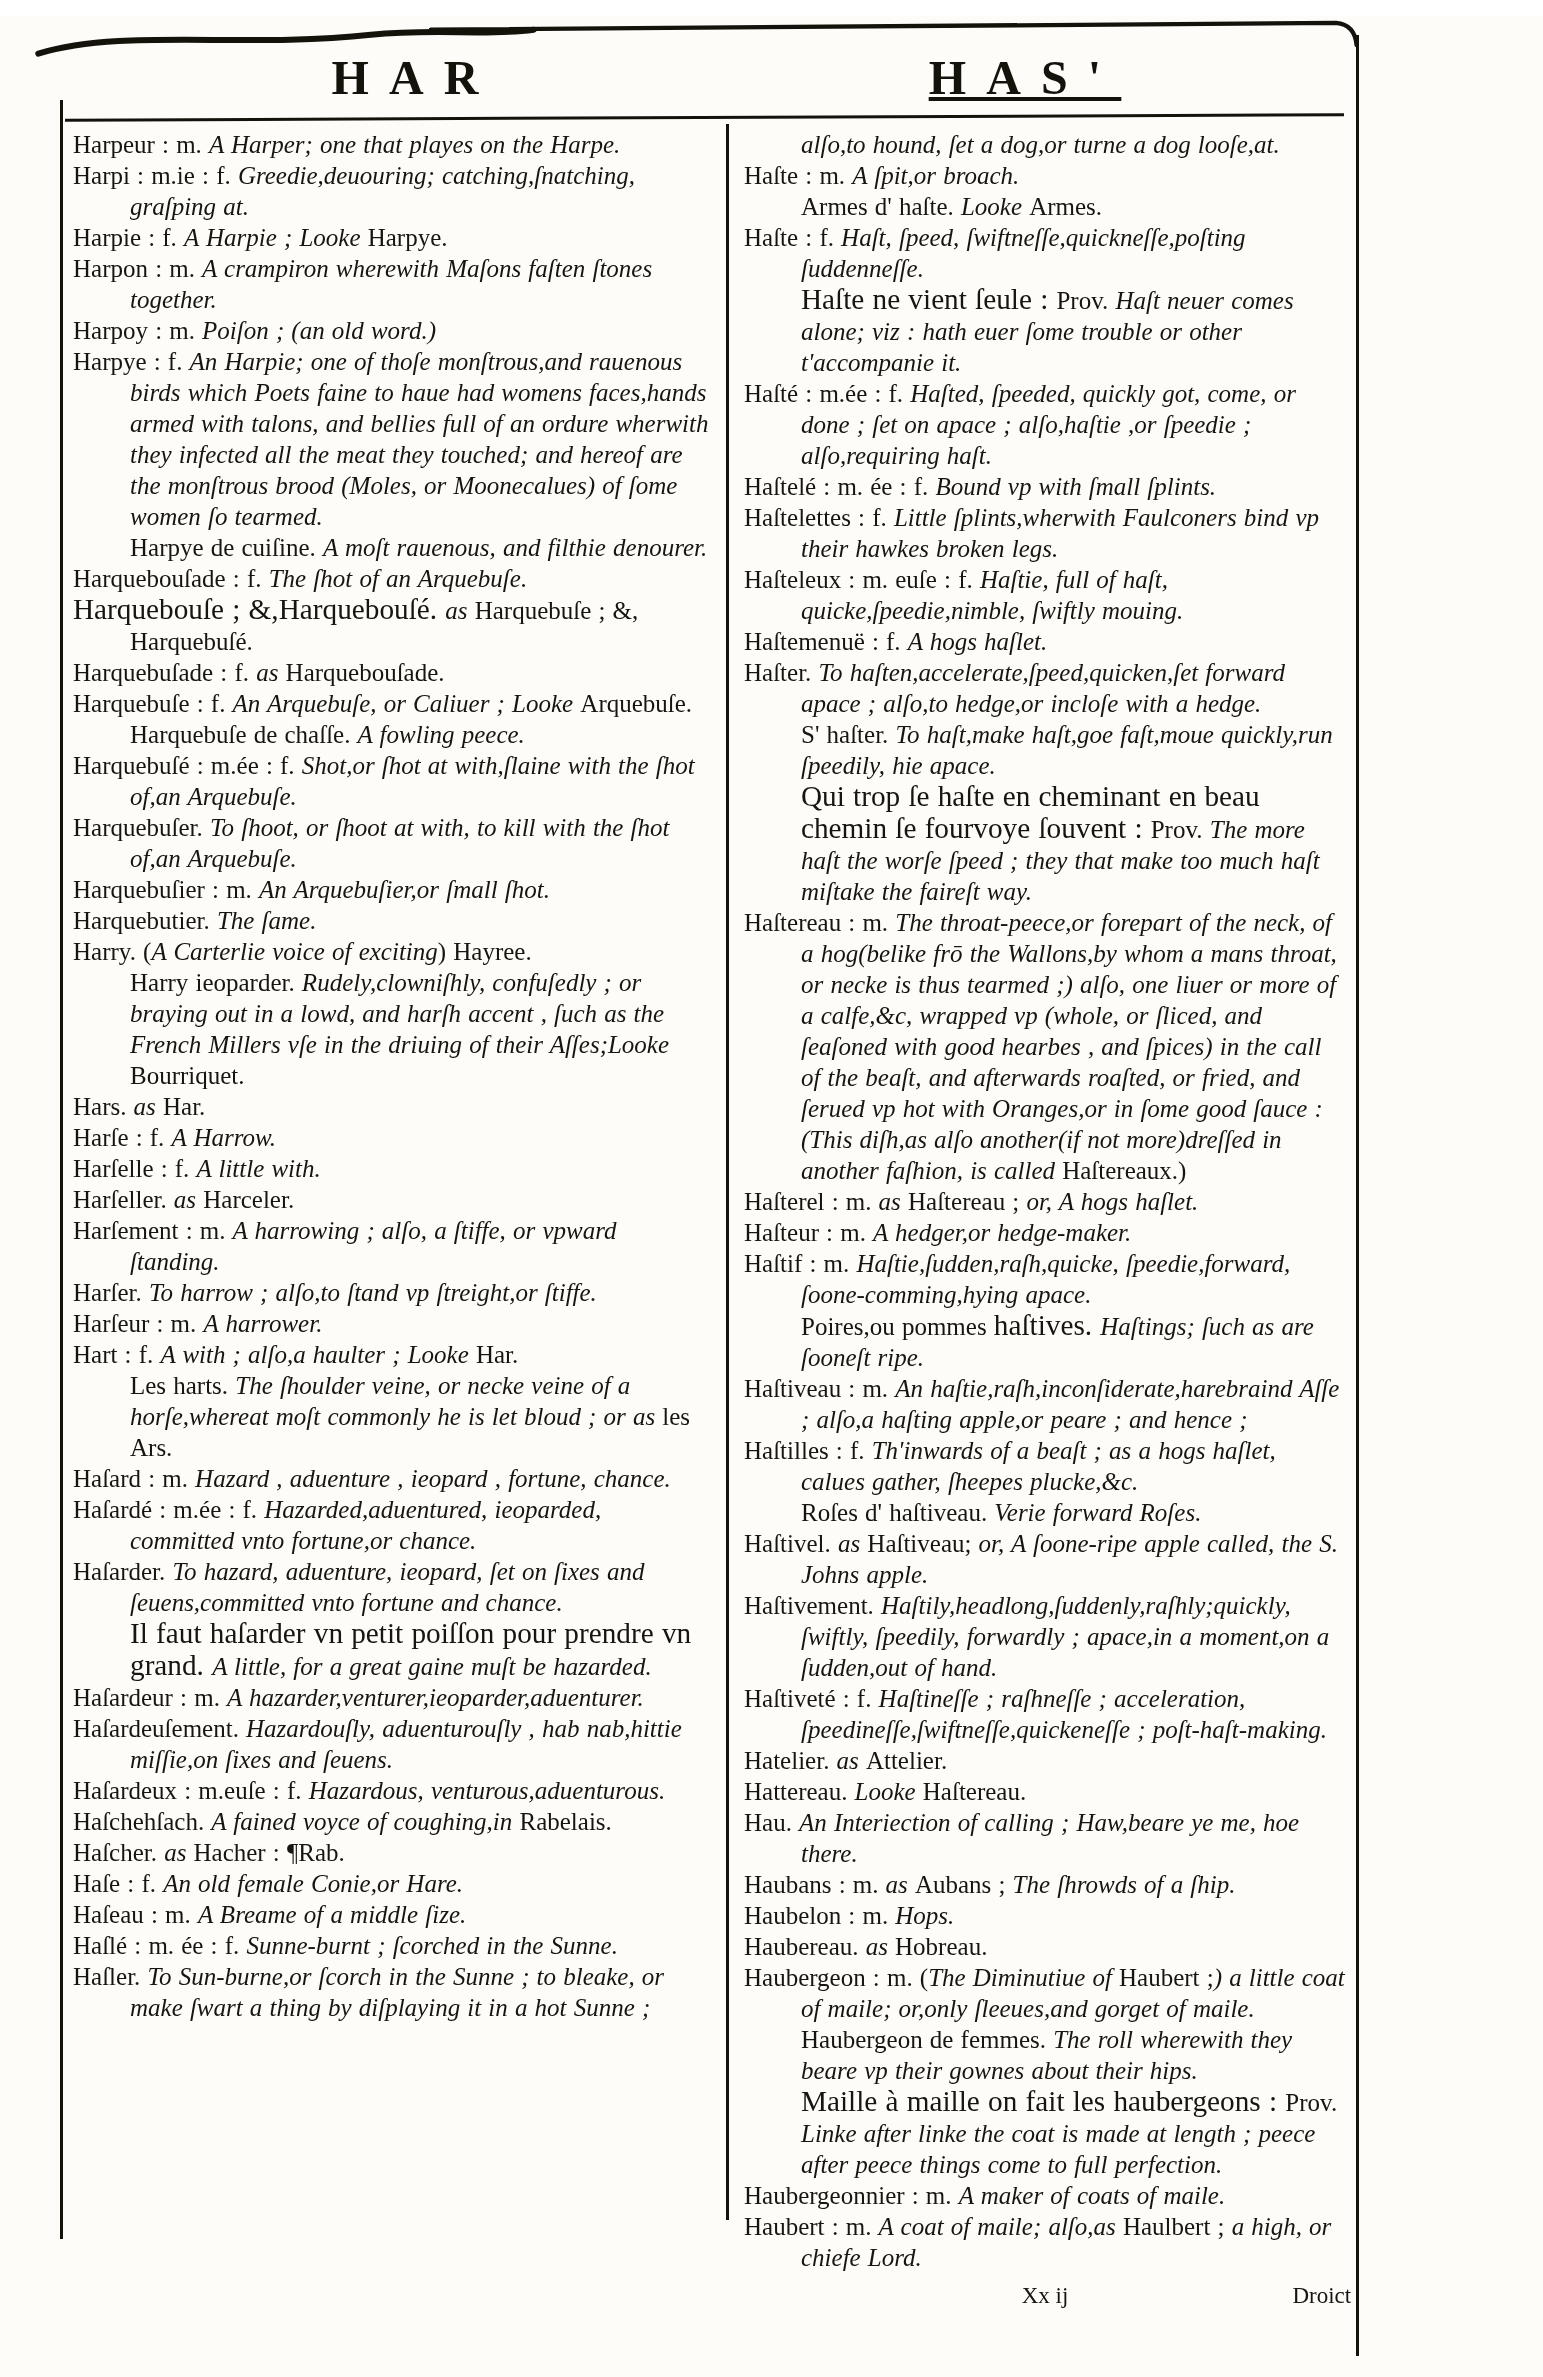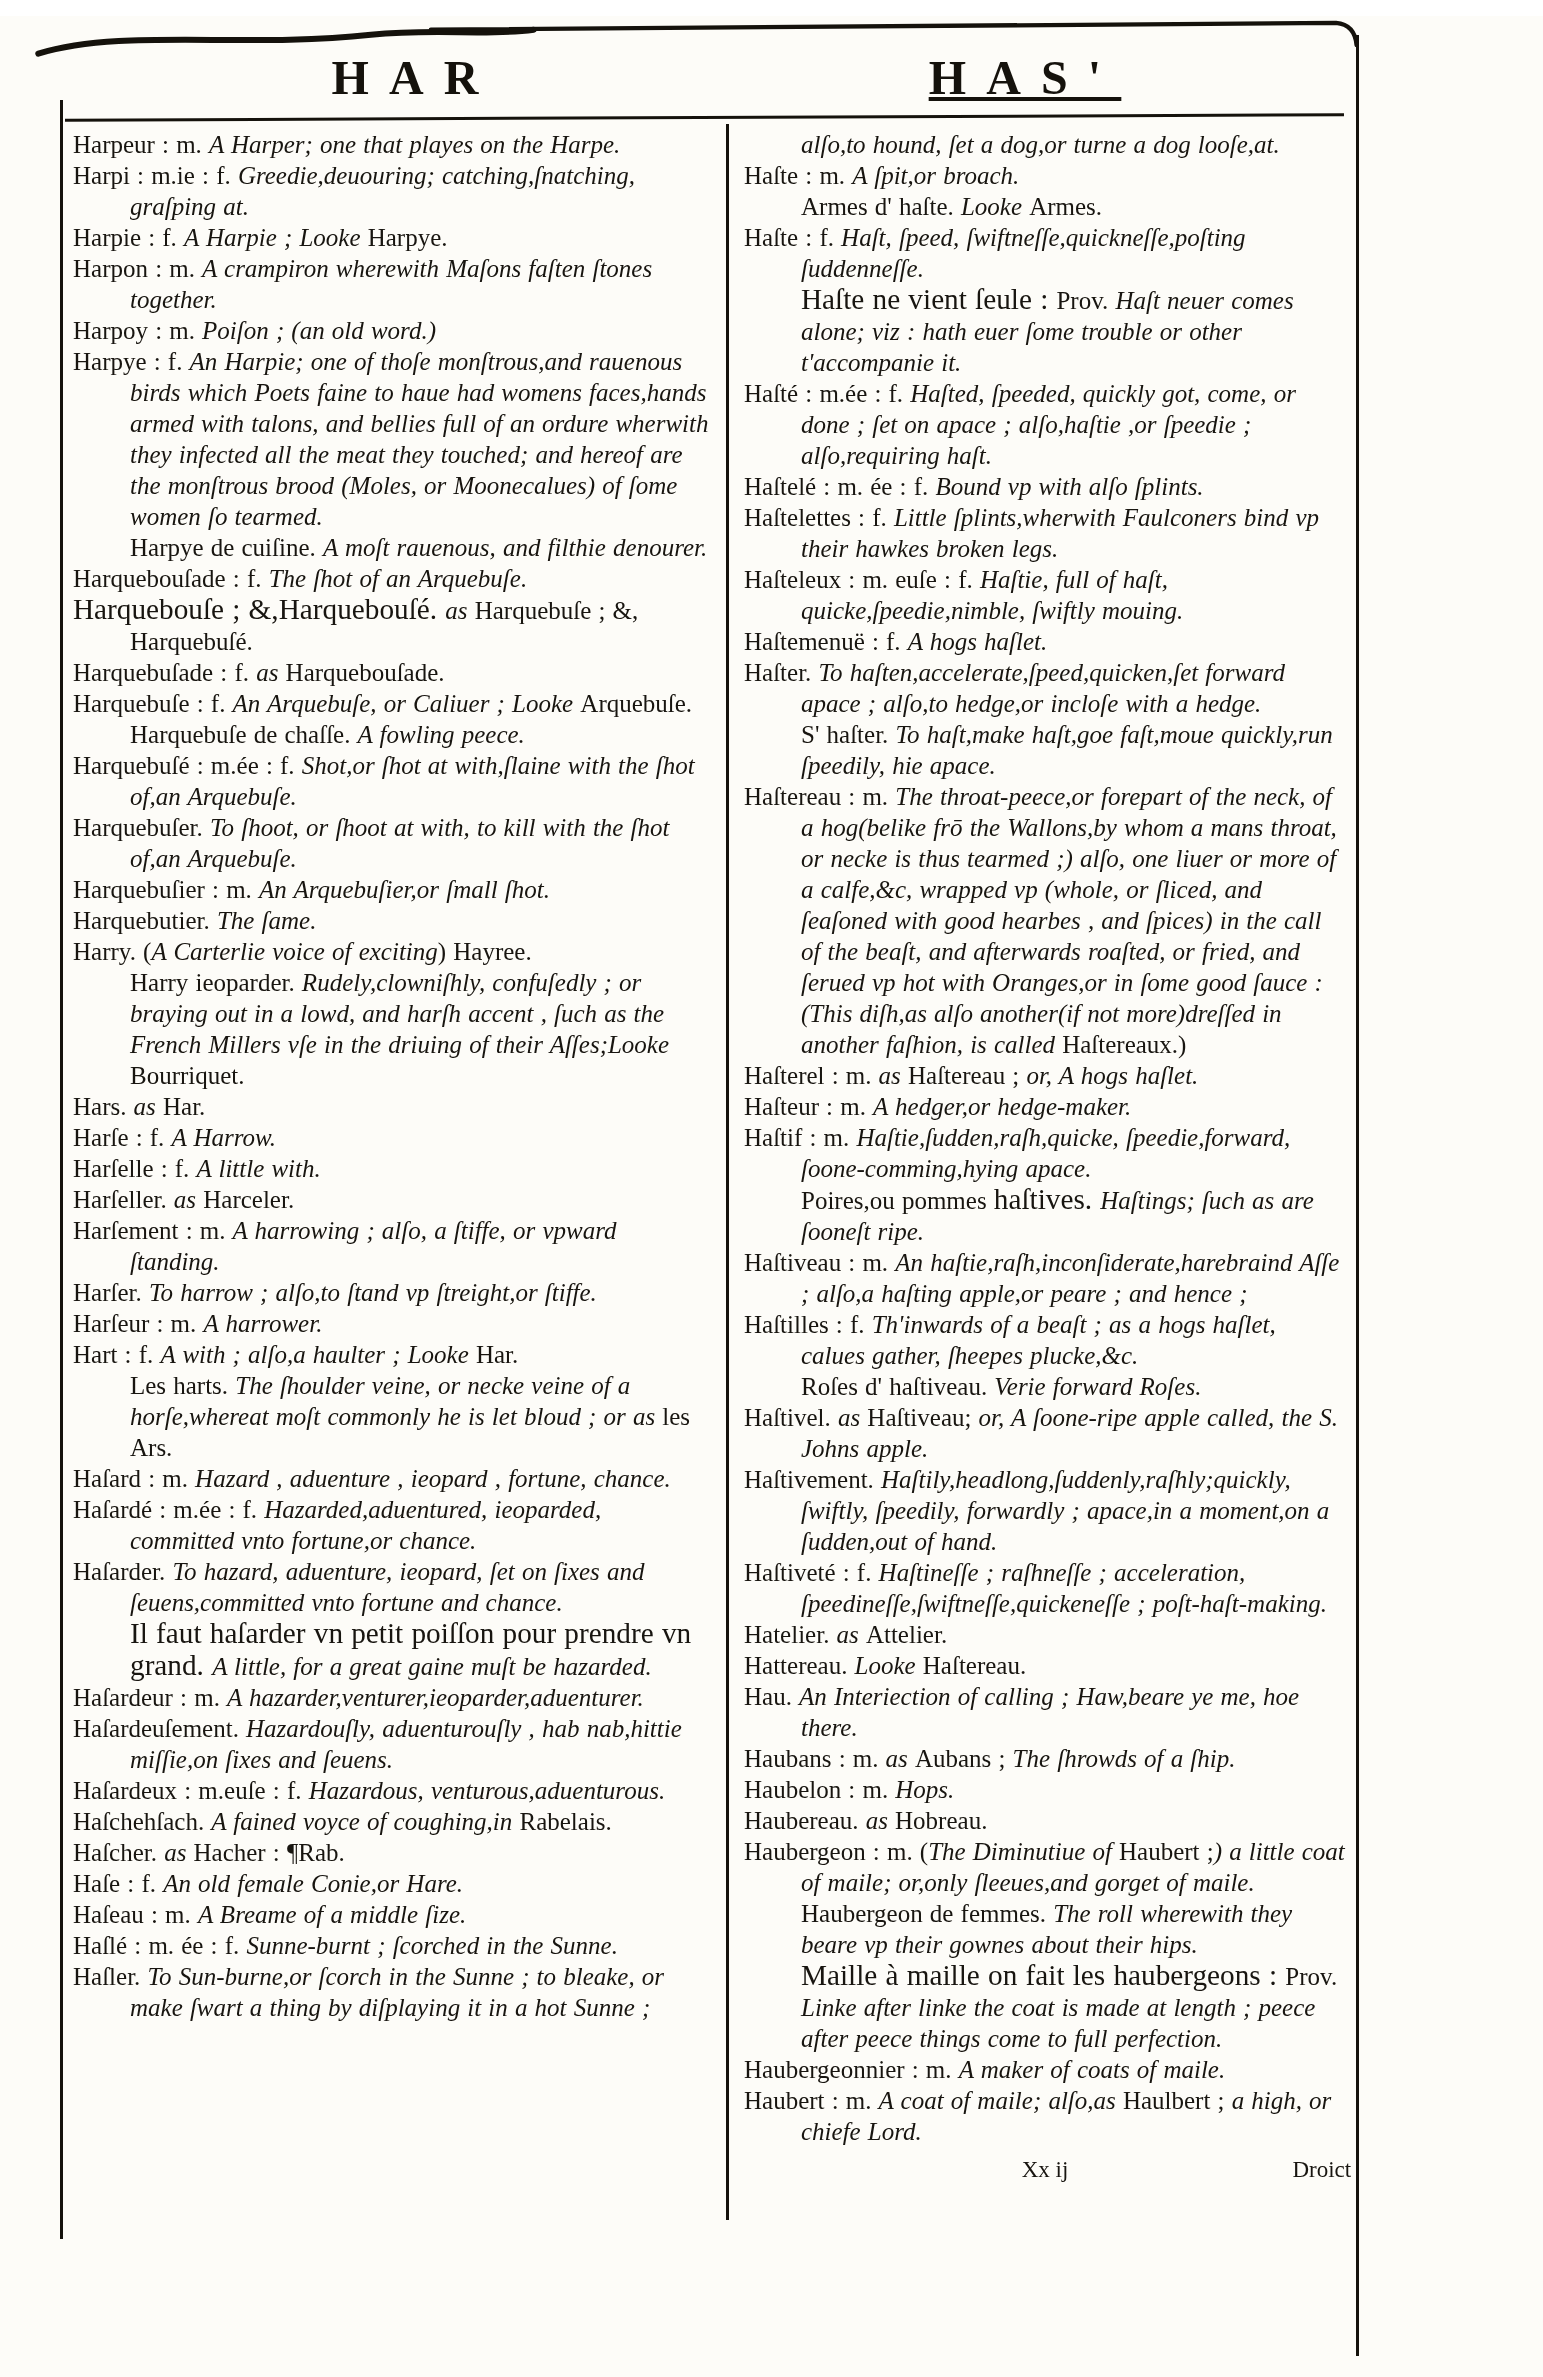--- a/index.html
+++ b/index.html
@@ -108,26 +108,27 @@
   </div>
 
   <div class="col col-right">
     <div class="entries">
         <p class="entry cont"><span class="it">alſo,to hound, ſet a dog,or turne a dog looſe,at.</span></p>
         <p class="entry"><span class="rm">Haſte : m. </span><span class="it">A ſpit,or broach.</span></p>
         <p class="entry sub"><span class="rm">Armes d' haſte. </span><span class="it">Looke </span><span class="rm">Armes.</span></p>
         <p class="entry"><span class="rm">Haſte : f. </span><span class="it">Haſt, ſpeed, ſwiftneſſe,quickneſſe,poſting ſuddenneſſe.</span></p>
         <p class="entry sub"><span class="big">Haſte ne vient ſeule : </span><span class="rm">Prov. </span><span class="it">Haſt neuer comes alone; viz : hath euer ſome trouble or other t'accompanie it.</span></p>
         <p class="entry"><span class="rm">Haſté : m.ée : f. </span><span class="it">Haſted, ſpeeded, quickly got, come, or done ; ſet on apace ; alſo,haſtie ,or ſpeedie ; alſo,requiring haſt.</span></p>
-        <p class="entry"><span class="rm">Haſtelé : m. ée : f. </span><span class="it">Bound vp with alſo ſplints.</span></p>
+        <p class="entry"><span class="rm">Haſtelé : m. ée : f. </span><span class="it">Bound vp with ſmall ſplints.</span></p>
         <p class="entry"><span class="rm">Haſtelettes : f. </span><span class="it">Little ſplints,wherwith Faulconers bind vp their hawkes broken legs.</span></p>
         <p class="entry"><span class="rm">Haſteleux : m. euſe : f. </span><span class="it">Haſtie, full of haſt, quicke,ſpeedie,nimble, ſwiftly mouing.</span></p>
         <p class="entry"><span class="rm">Haſtemenuë : f. </span><span class="it">A hogs haſlet.</span></p>
         <p class="entry"><span class="rm">Haſter. </span><span class="it">To haſten,accelerate,ſpeed,quicken,ſet forward apace ; alſo,to hedge,or incloſe with a hedge.</span></p>
         <p class="entry sub"><span class="rm">S' haſter. </span><span class="it">To haſt,make haſt,goe faſt,moue quickly,run ſpeedily, hie apace.</span></p>
+        <p class="entry sub"><span class="big">Qui trop ſe haſte en cheminant en beau chemin ſe fourvoye ſouvent : </span><span class="rm">Prov. </span><span class="it">The more haſt the worſe ſpeed ; they that make too much haſt miſtake the faireſt way.</span></p>
         <p class="entry"><span class="rm">Haſtereau : m. </span><span class="it">The throat-peece,or forepart of the neck, of a hog(belike frō the Wallons,by whom a mans throat, or necke is thus tearmed ;) alſo, one liuer or  more of a calfe,&amp;c, wrapped vp (whole, or ſliced, and ſeaſoned with good hearbes , and ſpices) in the call of the beaſt, and afterwards roaſted, or fried, and ſerued vp hot with Oranges,or in ſome good ſauce : (This diſh,as alſo another(if not more)dreſſed in another faſhion, is called </span><span class="rm">Haſtereaux.)</span></p>
         <p class="entry"><span class="rm">Haſterel : m. </span><span class="it">as </span><span class="rm">Haſtereau ; </span><span class="it">or, A hogs haſlet.</span></p>
         <p class="entry"><span class="rm">Haſteur : m. </span><span class="it">A hedger,or hedge-maker.</span></p>
         <p class="entry"><span class="rm">Haſtif : m. </span><span class="it">Haſtie,ſudden,raſh,quicke, ſpeedie,forward, ſoone-comming,hying apace.</span></p>
         <p class="entry sub"><span class="rm">Poires,ou pommes </span><span class="big">haſtives. </span><span class="it">Haſtings; ſuch as are ſooneſt ripe.</span></p>
         <p class="entry"><span class="rm">Haſtiveau : m. </span><span class="it">An haſtie,raſh,inconſiderate,harebraind Aſſe ; alſo,a haſting apple,or peare ; and hence ;</span></p>
         <p class="entry"><span class="rm">Haſtilles : f. </span><span class="it">Th'inwards of a beaſt ; as a hogs haſlet, calues gather, ſheepes plucke,&amp;c.</span></p>
         <p class="entry sub"><span class="rm">Roſes d' haſtiveau. </span><span class="it">Verie forward Roſes.</span></p>
         <p class="entry"><span class="rm">Haſtivel. </span><span class="it">as </span><span class="rm">Haſtiveau; </span><span class="it">or, A ſoone-ripe apple called, the S. Johns apple.</span></p>
         <p class="entry"><span class="rm">Haſtivement. </span><span class="it">Haſtily,headlong,ſuddenly,raſhly;quickly, ſwiftly, ſpeedily, forwardly ; apace,in a moment,on a ſudden,out of hand.</span></p>

